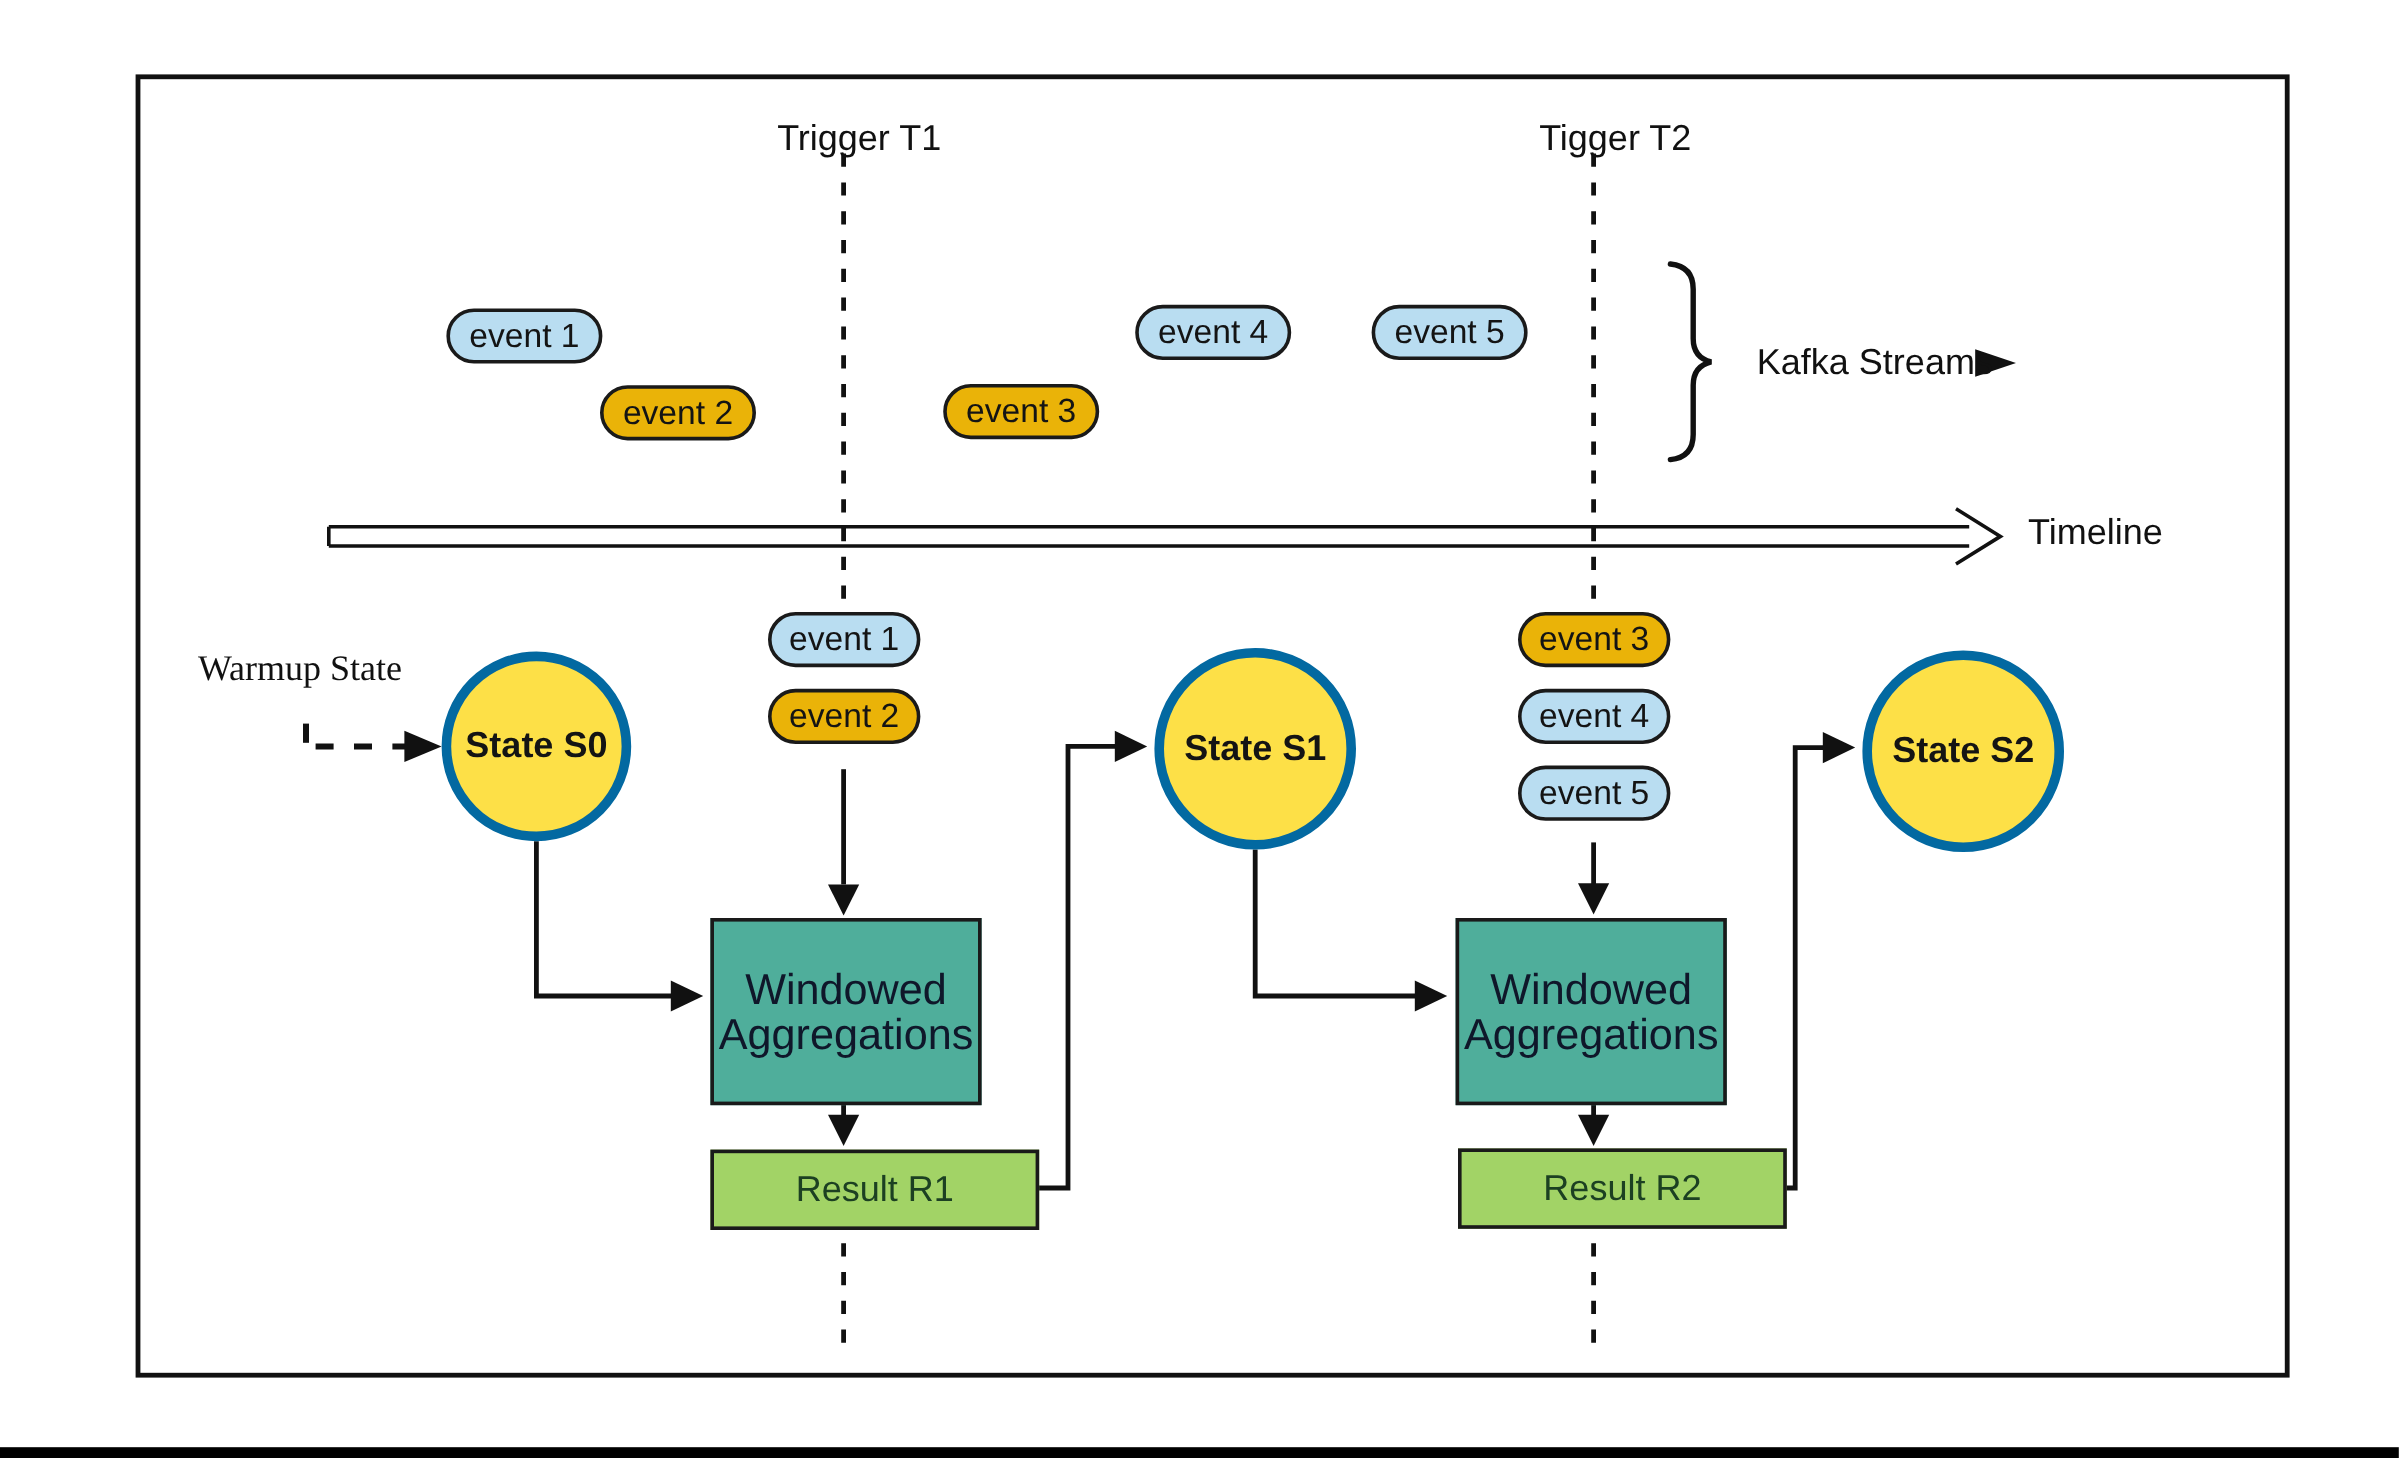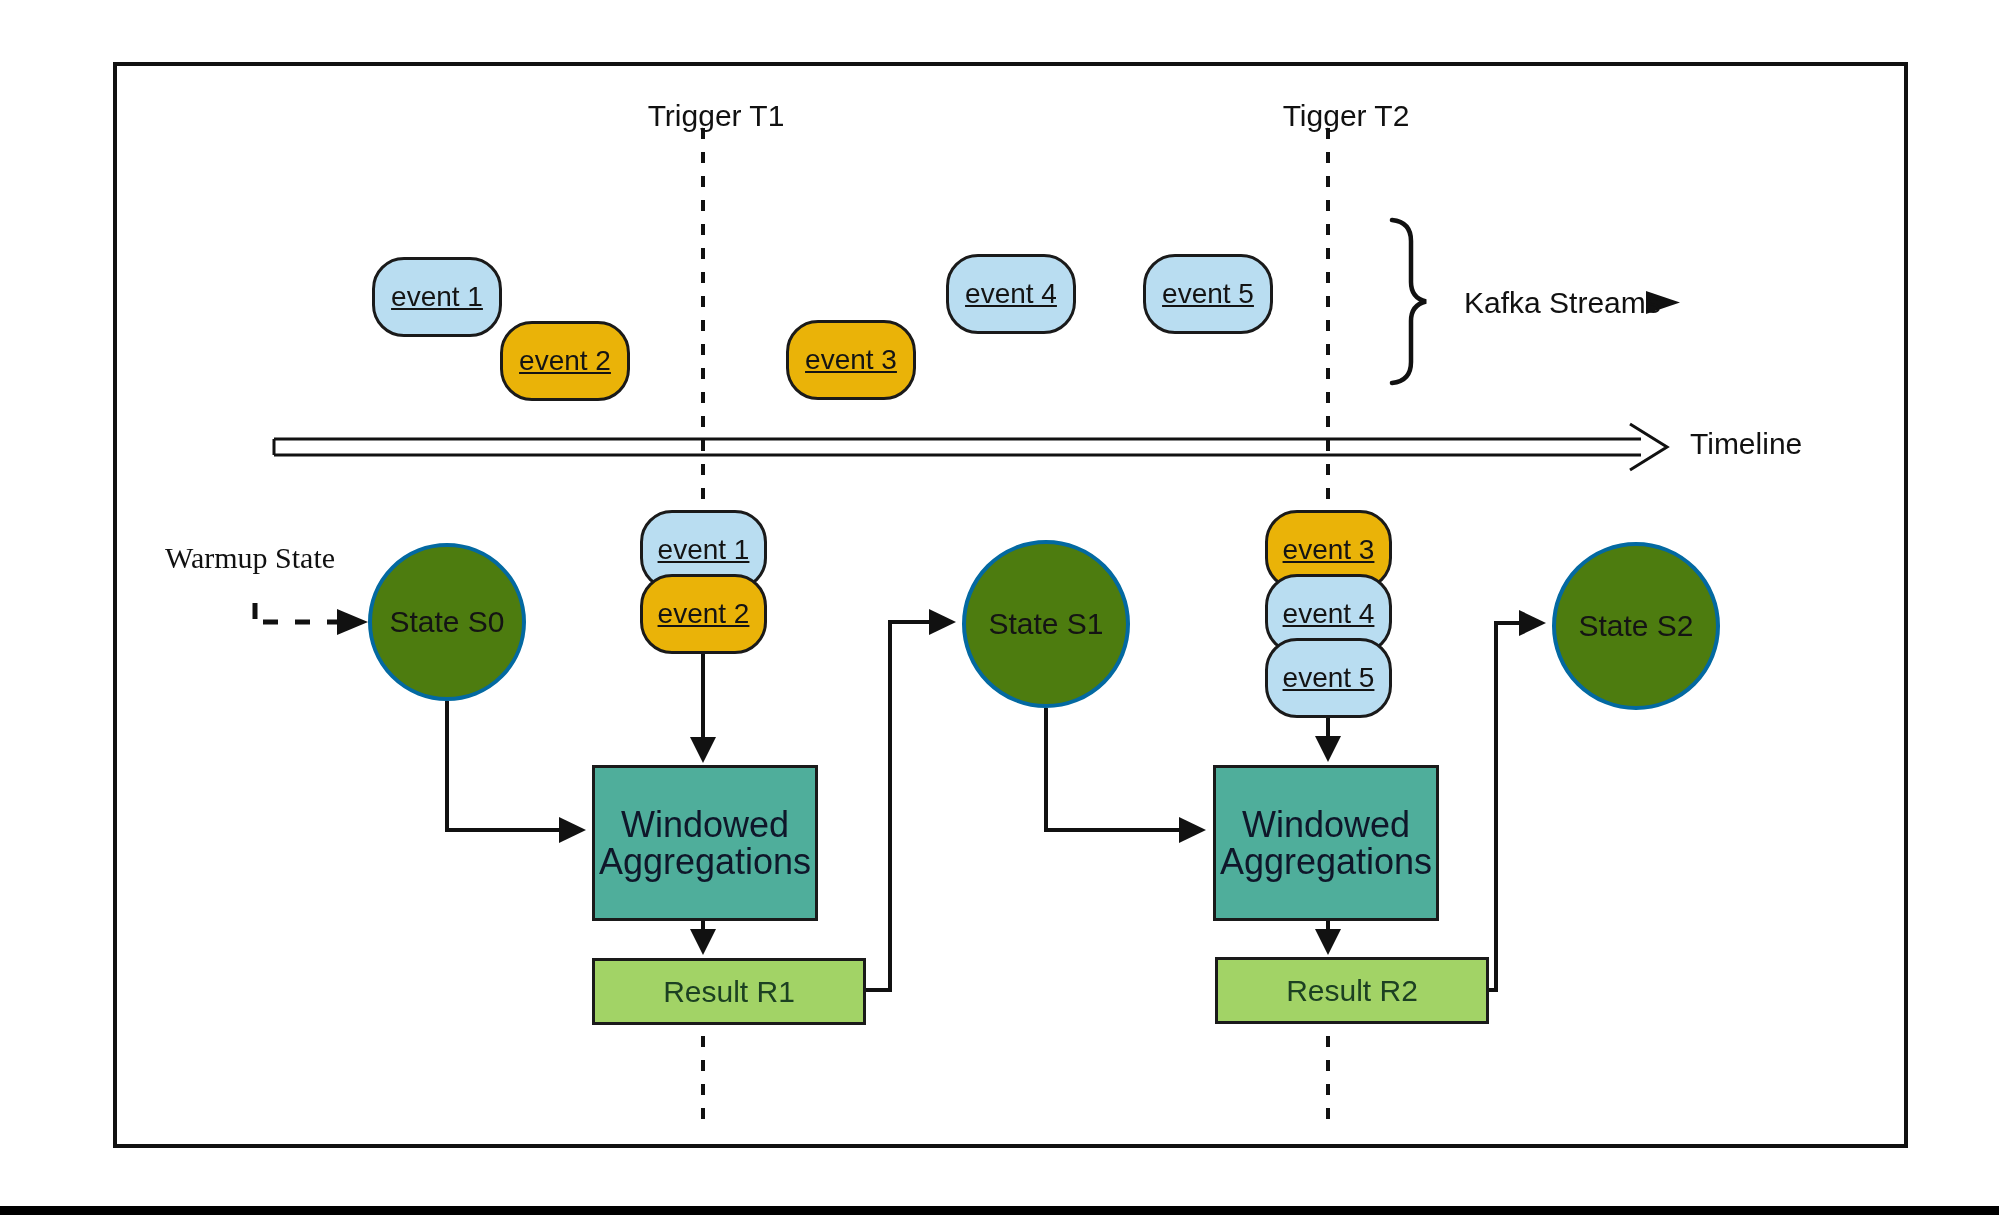--- a/index.html
+++ b/index.html
@@ -5,30 +5,30 @@
   html,body{margin:0;padding:0;background:#ffffff;}
   body{width:1999px;height:1215px;position:relative;overflow:hidden;
        font-family:"Liberation Sans", sans-serif;color:#111;}
   .abs{position:absolute;box-sizing:border-box;}
   .diagram-frame{left:113px;top:62px;width:1795px;height:1086px;
        border:4px solid #111;background:transparent;}
   .bottom-bar{left:0;top:1206px;width:1999px;height:9px;background:#000;}
   svg.layer{left:0;top:0;width:1999px;height:1215px;}
   .lbl{position:absolute;font-size:30px;white-space:nowrap;color:#111;}
   .lbl.center{transform:translateX(-50%);margin-top:15px;}
-  .pill{position:absolute;height:80px;border:3px solid #1a1a1a;border-radius:32px;
+  .pill{position:absolute;height:46px;border:3px solid #1a1a1a;border-radius:32px;
         display:flex;align-items:center;justify-content:center;
-        font-size:28px;color:#141414;box-sizing:border-box;text-decoration:underline;}
+        font-size:28px;color:#141414;box-sizing:border-box;}
   .pill.blue{background:#b9ddf1;}
   .pill.pink{background:#eab308;}
   .pill.w-top{width:130px;}
   .pill.w-stack{width:127px;}
-  .state{position:absolute;border-radius:50%;background:#4d7c0f;border:4px solid #0369a1;
+  .state{position:absolute;border-radius:50%;background:#fde047;border:8px solid #0369a1;
         display:flex;align-items:center;justify-content:center;font-size:30px;
-        box-sizing:border-box;color:#141414;}
+        box-sizing:border-box;color:#141414;font-weight:bold;}
   .wa-box{position:absolute;width:226px;height:156px;background:#4fae9b;
         border:3px solid #1a1a1a;display:flex;align-items:center;justify-content:center;
         text-align:center;font-size:36px;line-height:37px;color:#0f172a;
         white-space:pre-line;box-sizing:border-box;}
   .result-box{position:absolute;width:274px;height:67px;background:#a2d366;
         border:3px solid #1a1a1a;display:flex;align-items:center;justify-content:center;
         font-size:30px;color:#1c4022;box-sizing:border-box;}
 </style>
 </head>
 <body>

